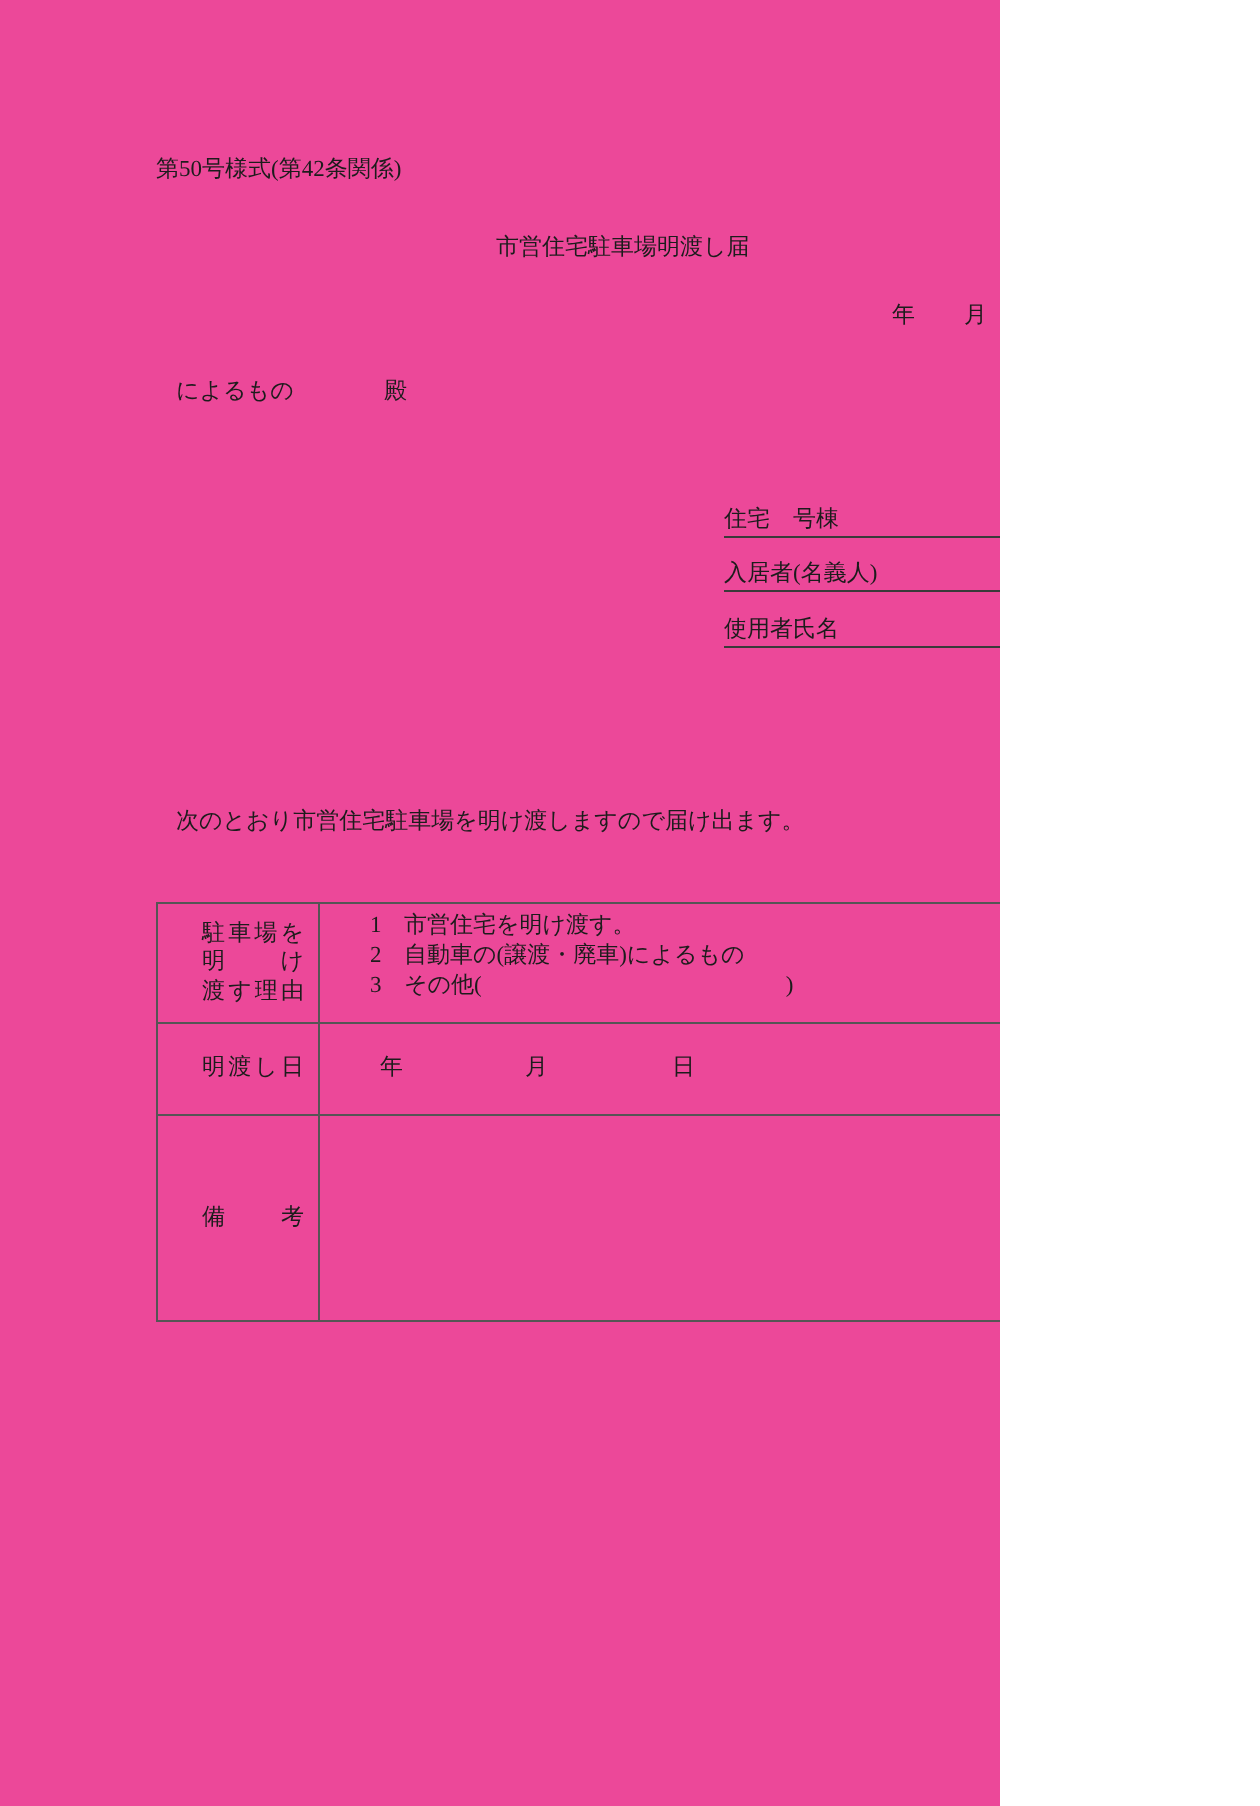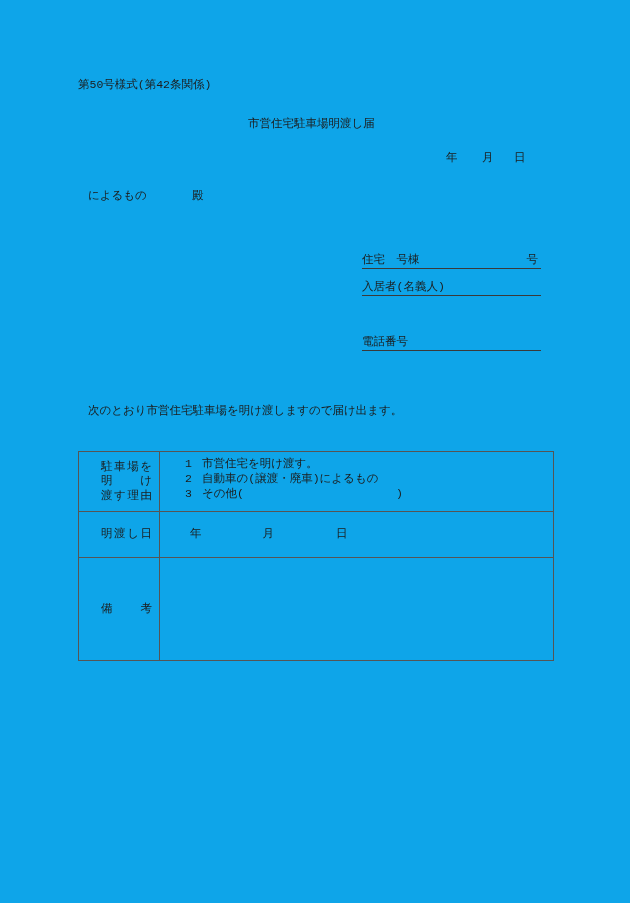--- a/index.html
+++ b/index.html
@@ -1,21 +1,21 @@
 <!DOCTYPE html>
 <html><head>
 <meta charset="utf-8">
 <style>
   html, body { margin: 0; padding: 0; background: #ffffff; }
   .page {
     position: relative;
-    width: 630px;
+    width: 500px;
     height: 903px;
-    background: #0ea5e9;
-    font-family: Liberation Mono, monospace;
+    background: #ec4899;
+    font-family: Liberation Serif, serif;
     color: #1c1c1c;
     font-size: 11.5px;
     line-height: 1.25;
     overflow: hidden;
   }
   .abs { position: absolute; white-space: nowrap; }
 
   
   .field-line {
     position: absolute;
@@ -90,22 +90,22 @@
     <span class="abs" style="left:192px; top:189px;">殿</span>
   </div>
 
   <div class="field-line" style="top:250px;">
     <span>住宅　号棟</span>
     <span class="suffix">号</span>
   </div>
   <div class="field-line" style="top:277px;">
     <span>入居者(名義人)</span>
   </div>
-  <div class="field-line" style="top:332px;">
-    <span>電話番号</span>
+  <div class="field-line" style="top:305px;">
+    <span>使用者氏名</span>
   </div>
 
   <div class="abs" style="left:88px; top:404px;">次のとおり市営住宅駐車場を明け渡しますので届け出ます。</div>
 
   <table class="form-table">
     <tbody>
         <tr class="row-reason">
       <td class="hdr">
         <div class="jlabel">駐車場を明け</div>
         <div class="jlabel">渡す理由</div>

